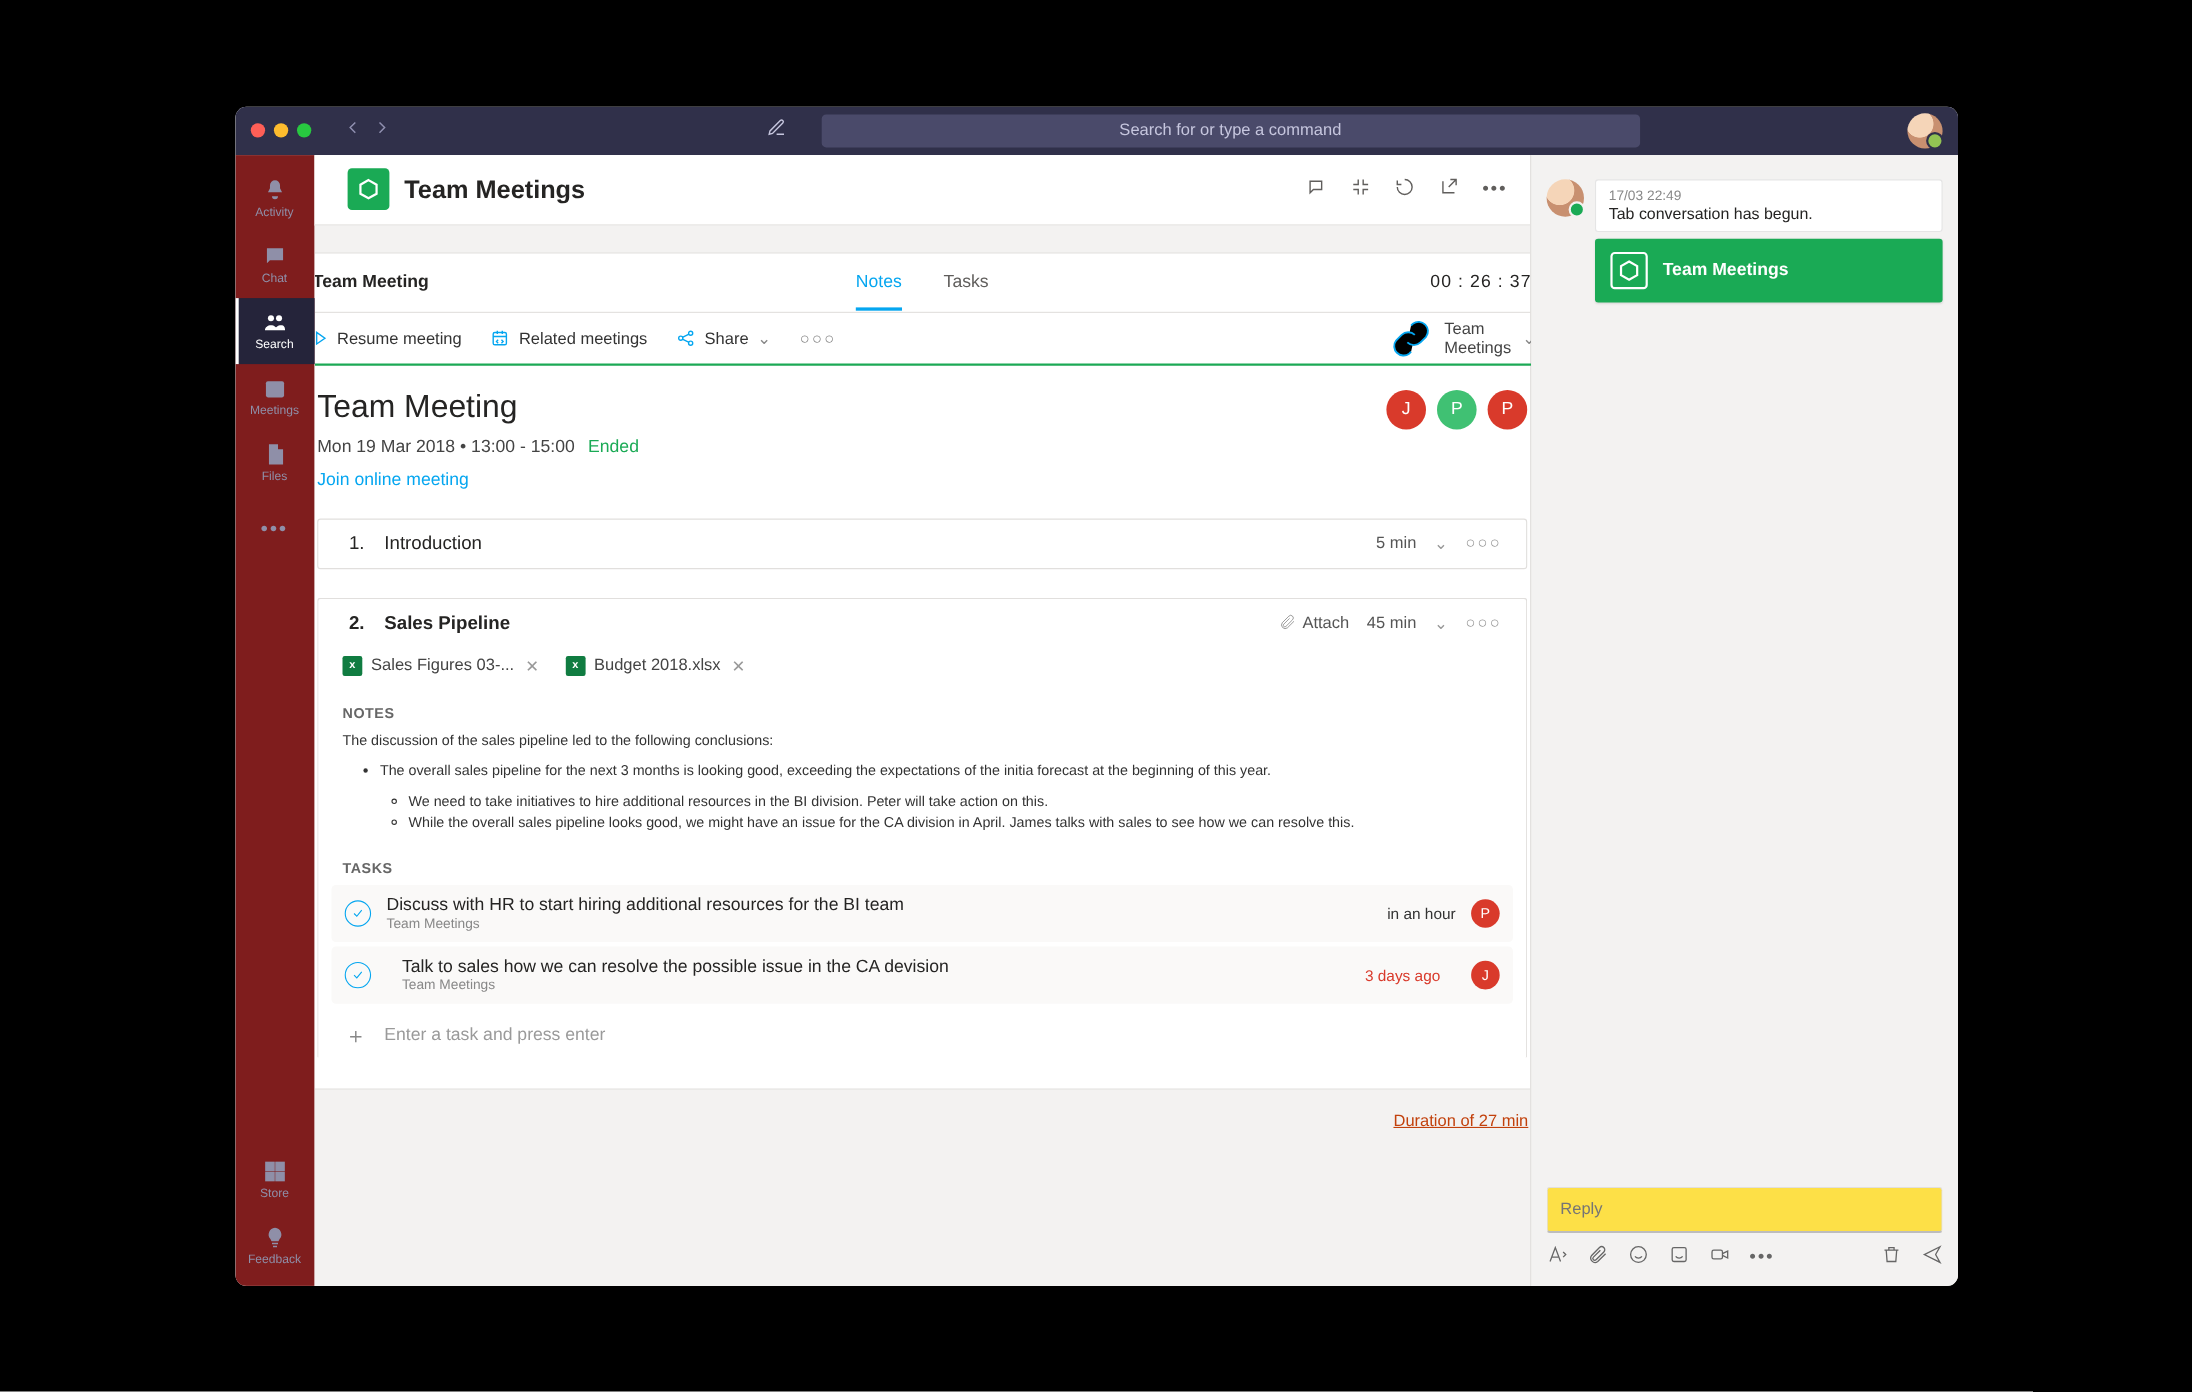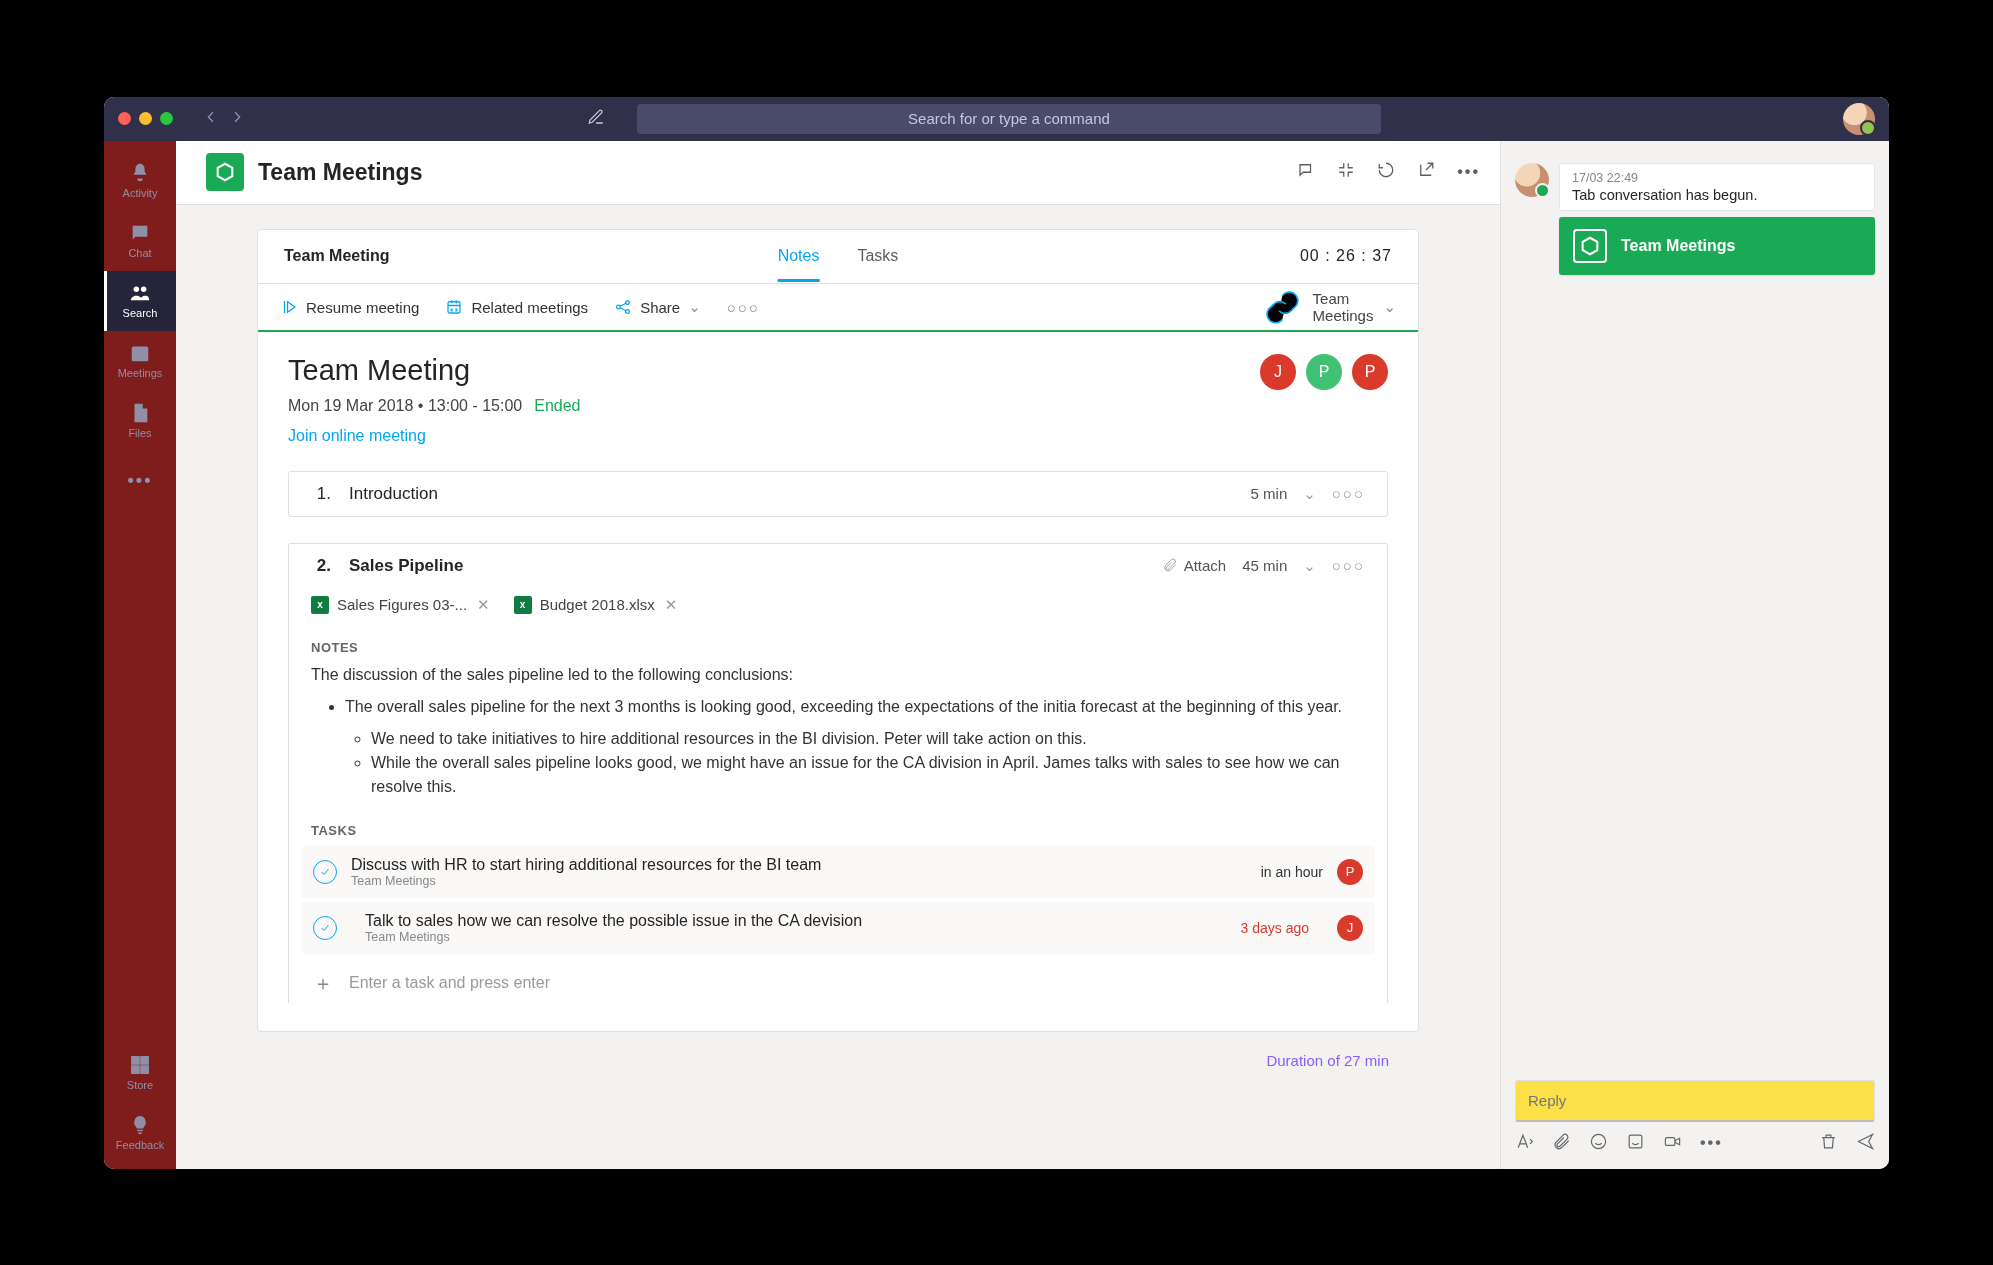--- a/index.html
+++ b/index.html
@@ -1,17 +1,17 @@
 <!DOCTYPE html>
 <html><head>
 <meta charset="utf-8">
 <style>
   * { box-sizing: border-box; margin: 0; padding: 0; font-family: "Segoe UI", -apple-system, Helvetica, Arial, sans-serif; }
   body { background: #000; width: 1993px; height: 1265px; overflow: hidden; display:flex; align-items:center; justify-content:center;}
-  .window { width: 1785px; height: 1072px; background: #fff; border-radius: 10px; overflow: hidden; display: flex; flex-direction: column; box-shadow: 0 10px 40px rgba(0,0,0,0.5); position:relative;}
+  .window { width: 1566px; height: 1072px; background: #fff; border-radius: 10px; overflow: hidden; display: flex; flex-direction: column; box-shadow: 0 10px 40px rgba(0,0,0,0.5); position:relative;}
   
   .titlebar { height: 44px; background: #30304a; display: flex; align-items: center; padding: 0 14px; gap: 12px; flex-shrink:0;}
   .traffic { display:flex; gap:8px; align-items:center;}
   .dot { width:13px; height:13px; border-radius:50%; }
   .dot.red{background:#ff5f57;} .dot.yellow{background:#febc2e;} .dot.green{background:#28c840;}
   .nav-arrows { display:flex; gap:10px; margin-left:18px; color:#a5a5c0;}
   .nav-arrows svg{width:16px;height:16px;stroke:#9090b0;}
   .compose-ic { margin-left: 330px; color:#c6c6de;}
   .searchbar { flex: 0 0 744px; height: 30px; margin-left: 20px; background:#4a4a6a; border-radius:4px; display:flex; align-items:center; justify-content:center; color:#c6c6de; font-size:15px;}
   .tb-spacer { flex:1;}
@@ -70,36 +70,36 @@
   .ai-num{ width:20px; text-align:right;}
   .ai-title{ font-weight:400;}
   .ai-title.bold{ font-weight:700;}
   .ai-actions{ margin-left:auto; display:flex; align-items:center; gap:16px; color:#555; font-size:15px;}
   .ai-actions svg{width:16px;height:16px;stroke:#777;fill:none;}
   .files-row{ display:flex; gap:24px; align-items:center; padding:8px 22px 14px 22px; flex-wrap:wrap;}
   .file-chip{ display:flex; align-items:center; gap:8px; font-size:15px; color:#444;}
   .xls-ic{width:18px;height:18px;background:#107c41;border-radius:2px;display:inline-flex;align-items:center;justify-content:center;color:#fff;font-size:10px;font-weight:700;}
   .remove-x{ color:#999; cursor:pointer; margin-left:2px;}
   .section-label{ font-size:13px; font-weight:700; letter-spacing:0.5px; color:#666; margin:12px 22px 8px 22px;}
-  .notes-text{ font-size:16px; color:#333; padding:0 22px; line-height:1.5;}
+  .notes-text{ font-size:13px; color:#333; padding:0 22px; line-height:1.5;}
   .notes-text ul{ padding-left:34px; margin-top:8px;}
   .notes-text ul ul{ list-style:circle; padding-left:26px;}
   .task-row{ margin:0 12px; padding:10px 12px; border-radius:4px; display:flex; align-items:center; gap:14px; background:#faf9f8;}
   .task-row + .task-row{ margin-top:4px;gap:28px;}
   .check-circ{ width:24px;height:24px;border:1.7px solid #05a6f0;border-radius:50%;display:flex;align-items:center;justify-content:center;color:#05a6f0;flex-shrink:0;}
   .check-circ svg{width:12px;height:12px;stroke:#05a6f0;fill:none;stroke-width:2;}
   .task-text{ flex:1; min-width:0;}
   .task-title{ font-size:16px; color:#252423;}
   .task-sub{ font-size:12.5px; color:#888;}
   .task-due{ font-size:14px; text-align:right;}
   .task-due.soon{color:#333;} .task-due.late{color:#d93a2b;}
   .task-av{ width:26px;height:26px;border-radius:50%;display:flex;align-items:center;justify-content:center;color:#fff;font-size:13px;}
   .add-task{ display:flex; align-items:center; gap:14px; padding:16px 22px 6px 22px; color:#888;}
   .add-task .plus{ font-size:20px; width:24px; text-align:center; color:#888;}
-  .duration-foot{ text-align:right; padding:14px 30px 0 0; color:#8b5cf6; font-size:15px; width:1162px; margin-top:6px;}
+  .duration-foot{ text-align:right; padding:14px 30px 0 0; color:#c2410c; font-size:15px; width:1162px; margin-top:6px;text-decoration:underline;}
   
   .convo { width: 389px; background:#f3f2f1; border-left:1px solid #e1dfdd; display:flex; flex-direction:column;}
   .convo-body{ flex:1; padding:22px 14px; overflow:auto;}
   .msg{ display:flex; gap:10px;}
   .msg-av{ width:34px;height:34px;border-radius:50%;background:radial-gradient(circle at 35% 30%, #f5d5b8 0 40%, #c89070 42% 100%);position:relative;flex-shrink:0;}
   .msg-av::after{content:"";position:absolute;right:-1px;bottom:-1px;width:11px;height:11px;border-radius:50%;background:#1aaa55;border:2px solid #f3f2f1;}
   .msg-bubble{ flex:1; background:#fff; border:1px solid #e5e5e5; border-radius:3px; padding:7px 12px; font-size:14.5px;}
   .msg-time{ font-size:12.5px; color:#888;}
   .msg-text{ color:#252423; margin-top:2px;}
   .msg-card{ margin-top:6px; margin-left:44px; background:#1aaa55; color:#fff; border-radius:3px; padding:12px 14px; display:flex; align-items:center; gap:14px; font-size:16px; font-weight:600; box-shadow:0 1px 2px rgba(0,0,0,0.1);}

